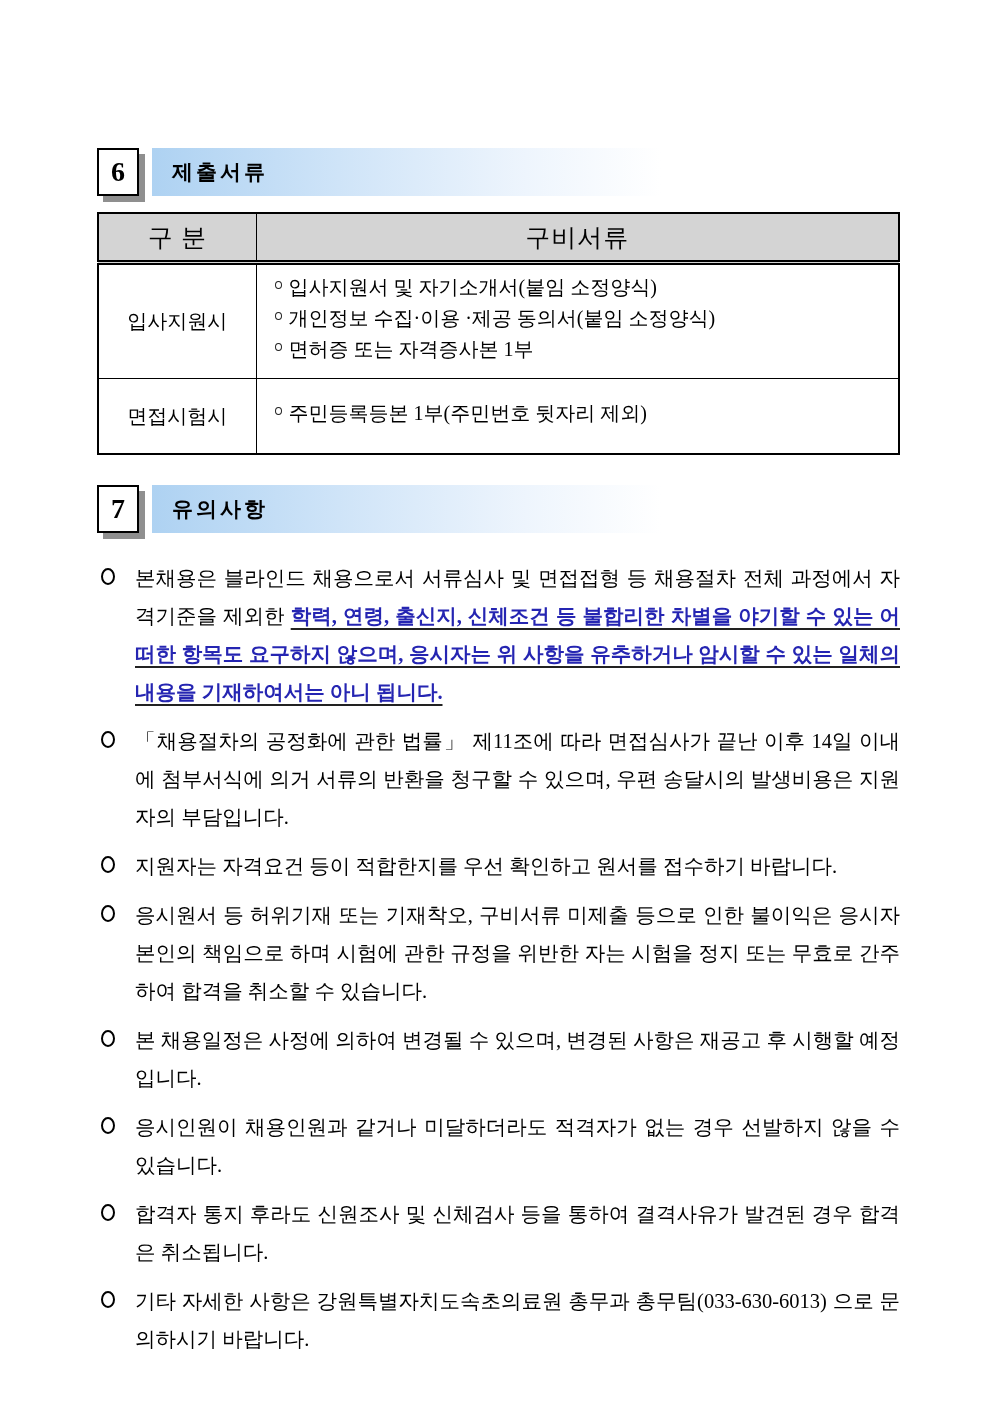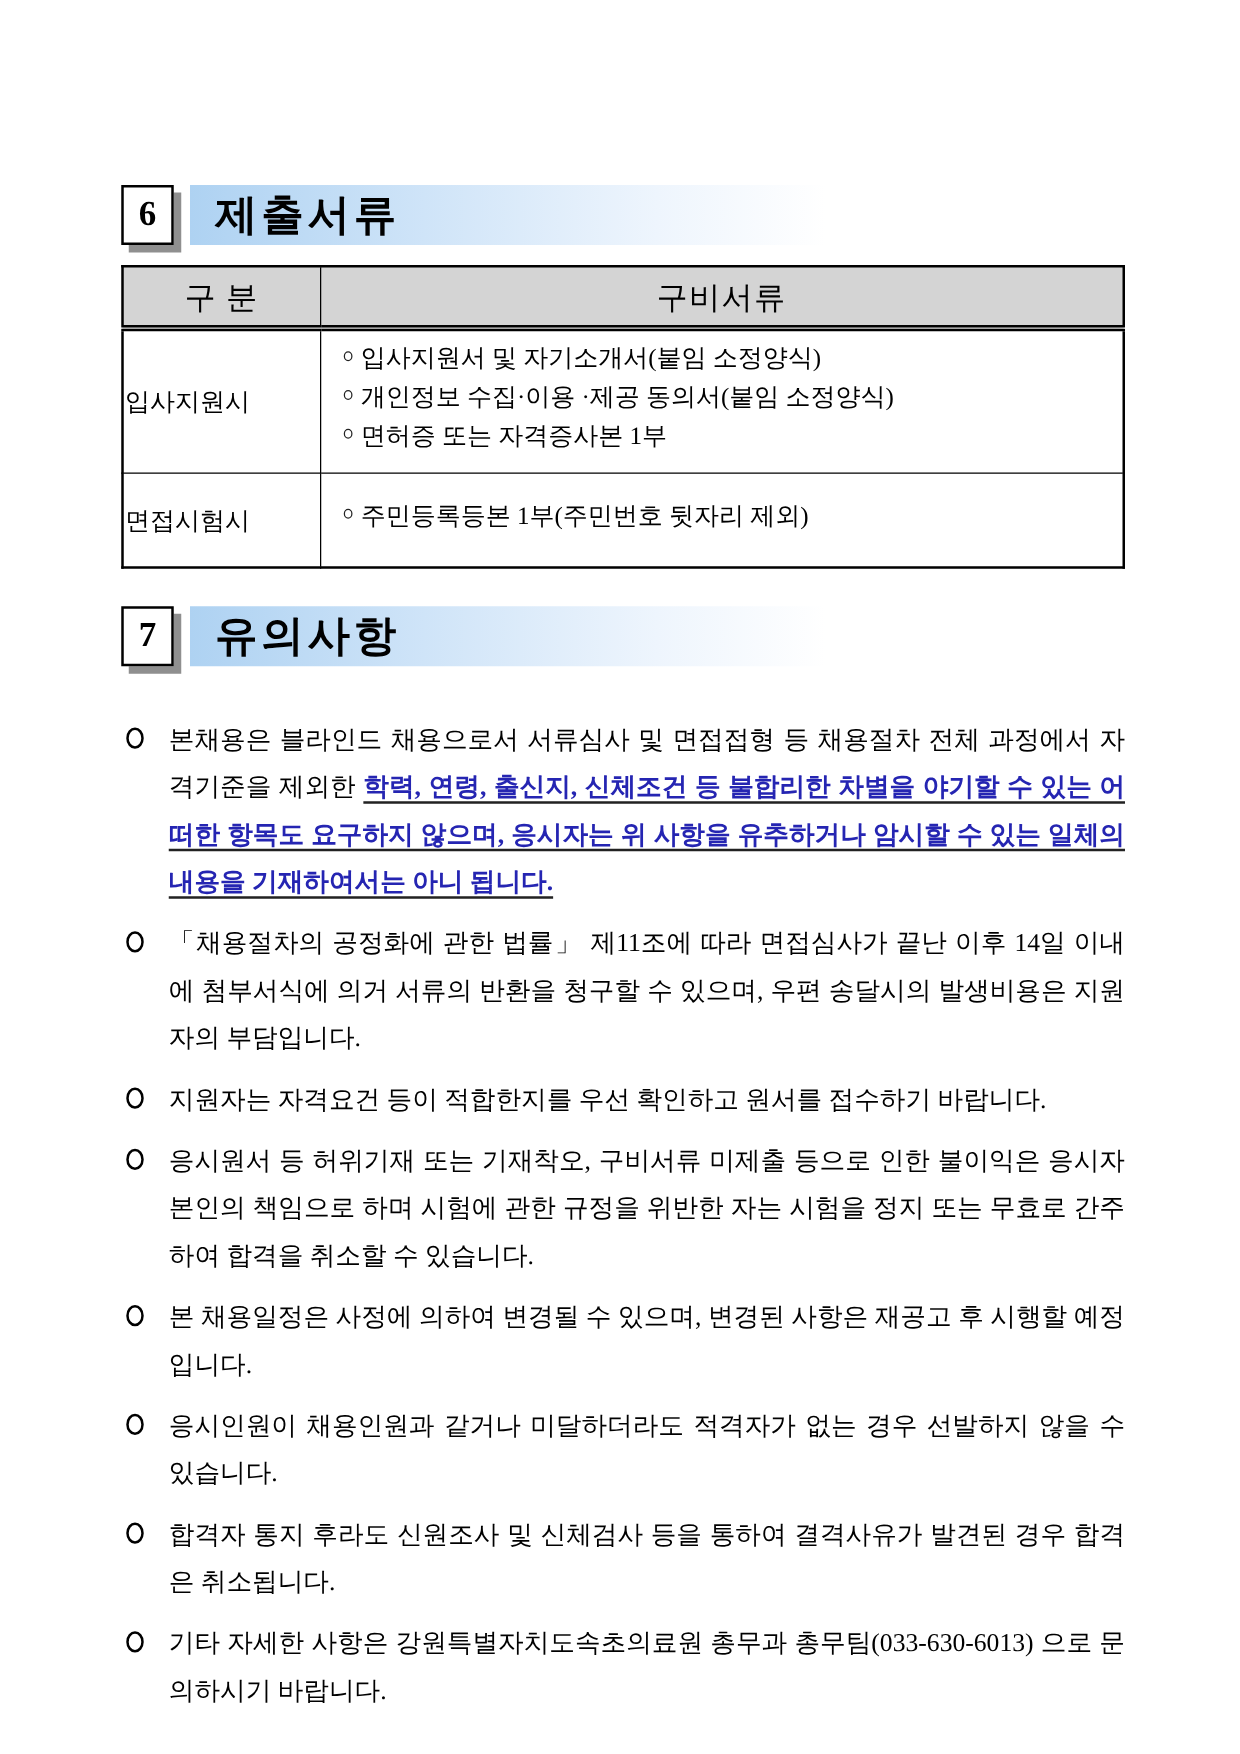--- a/index.html
+++ b/index.html
@@ -39,21 +39,21 @@
     font-weight: bold;
     flex: 0 0 auto;
   }
   .title-bar {
     flex: 1 1 auto;
     margin-left: 13px;
     background: linear-gradient(to right, #aed2f2 0%, #cfe4f8 25%, #eef5fd 50%, #ffffff 68%);
     display: flex;
     align-items: center;
     padding-left: 20px;
-    font-size: 34px;
+    font-size: 21px;
     font-weight: bold;
     letter-spacing: 3px;
   }
 
   
   .doc-table {
     width: 100%;
     border-collapse: collapse;
     border: 2px solid #000;
     margin-bottom: 30px;
@@ -68,21 +68,21 @@
     font-size: 25px;
     letter-spacing: 1px;
   }
   .doc-table col.cat-col { width: 158px; }
   .doc-table td {
     border: 1px solid #000;
     font-size: 20px;
     vertical-align: middle;
   }
   .cat-cell {
-    text-align: left;
+    text-align: center;
     letter-spacing: 0px;
   }
   .items-cell {
     padding: 6px 10px 12px 18px;
   }
   .row-apply td { height: 95px; }
   .row-interview td { height: 56px; }
   .doc-line {
     display: flex;
     align-items: flex-start;
@@ -94,21 +94,21 @@
     height: 8px;
     border: 1.5px solid #222;
     border-radius: 50%;
     margin: 9px 7px 0 0;
     box-sizing: border-box;
   }
 
   
   .notes {
     list-style: none;
-    margin: 40px 0 0 0;
+    margin: 26px 0 0 0;
     padding: 0;
   }
   .note {
     position: relative;
     padding-left: 38px;
     margin-bottom: 11px;
     font-size: 20.5px;
     line-height: 38px;
     text-align: justify;
   }

